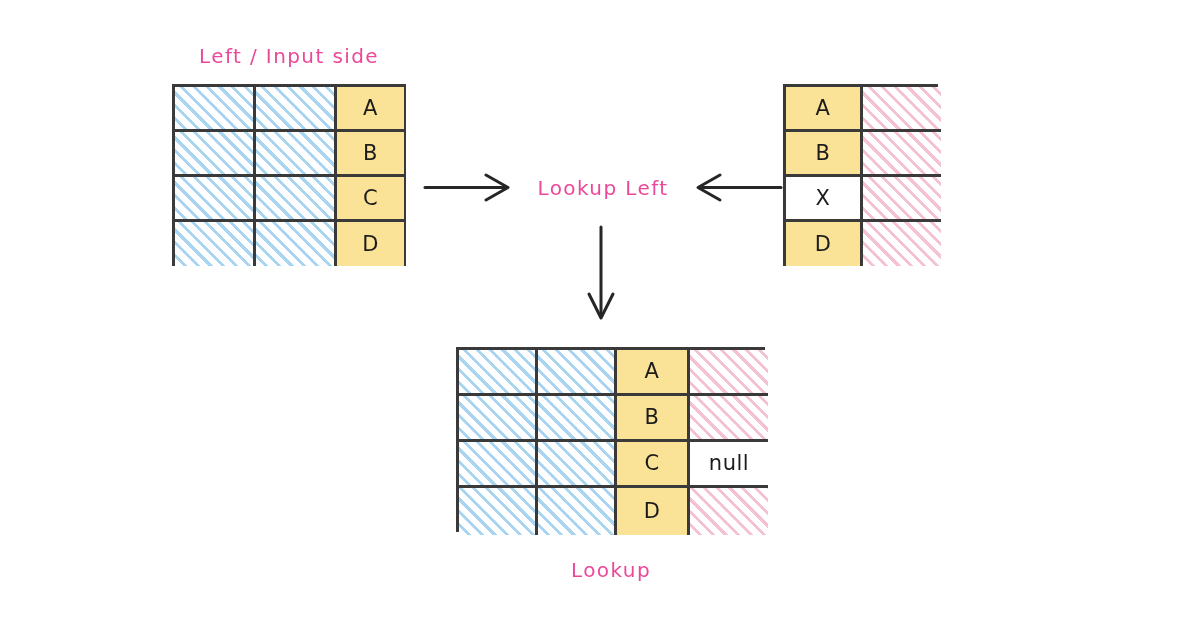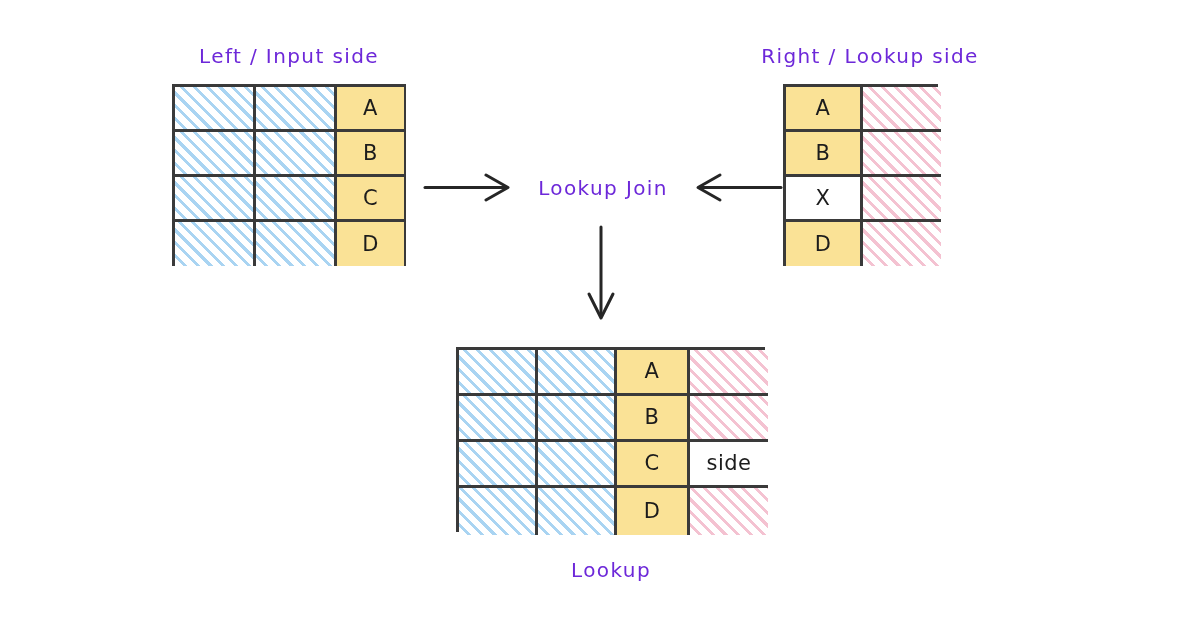--- a/index.html
+++ b/index.html
@@ -20,21 +20,21 @@
     width: 1200px;
     height: 628px;
   }
 
   
   .caption {
     position: absolute;
     font-family: "DejaVu Sans", sans-serif;
     font-size: 20px;
     letter-spacing: 1.4px;
-    color: #6d28d9;
+    color: #ec4899;
     white-space: nowrap;
     text-align: center;
     font-weight: 400;
   }
 
   
   .tbl {
     position: absolute;
     display: grid;
     box-sizing: border-box;
@@ -133,21 +133,20 @@
         <span class="cell-text">C</span>
       </div>
 
     <div class="cell fill-blue last-row"></div>
     <div class="cell fill-blue last-row"></div>
     <div class="cell fill-yellow last-col last-row">
         <span class="cell-text">D</span>
       </div>
   </div>
 
-  <div class="caption" style="left:740px; top:44px; width:260px;">Right / Lookup side</div>
 
   <div class="tbl" style="left:783px; top:84px; width:155px; height:182px;
               grid-template-columns: 77px 78px;
               grid-template-rows: 45px 45px 45px 44px;">
 
     <div class="cell fill-yellow">
         <span class="cell-text">A</span>
       </div>
     <div class="cell fill-pink last-col"></div>
 
@@ -160,21 +159,21 @@
         <span class="cell-text">X</span>
       </div>
     <div class="cell fill-pink last-col"></div>
 
     <div class="cell fill-yellow last-row">
         <span class="cell-text">D</span>
       </div>
     <div class="cell fill-pink last-col last-row"></div>
   </div>
 
-  <div class="caption" style="left:521px; top:176px; width:164px;">Lookup Join</div>
+  <div class="caption" style="left:521px; top:176px; width:164px;">Lookup Left</div>
 
   <svg class="arrow-svg" style="left:424px; top:172px;" width="90" height="32" viewBox="0 0 90 32">
     <line x1="1" y1="15.5" x2="82" y2="15.5"></line>
     <polyline points="62,3 84,15.5 62,28"></polyline>
   </svg>
 
   <svg class="arrow-svg" style="left:692px; top:172px;" width="90" height="32" viewBox="0 0 90 32">
     <line x1="8" y1="15.5" x2="89" y2="15.5"></line>
     <polyline points="28,3 6,15.5 28,28"></polyline>
   </svg>
@@ -201,21 +200,21 @@
         <span class="cell-text">B</span>
       </div>
     <div class="cell fill-pink last-col"></div>
 
     <div class="cell fill-blue"></div>
     <div class="cell fill-blue"></div>
     <div class="cell fill-yellow">
         <span class="cell-text">C</span>
       </div>
     <div class="cell fill-white last-col">
-        <span class="cell-text">side</span>
+        <span class="cell-text">null</span>
       </div>
 
     <div class="cell fill-blue last-row"></div>
     <div class="cell fill-blue last-row"></div>
     <div class="cell fill-yellow last-row">
         <span class="cell-text">D</span>
       </div>
     <div class="cell fill-pink last-col last-row"></div>
   </div>
 

